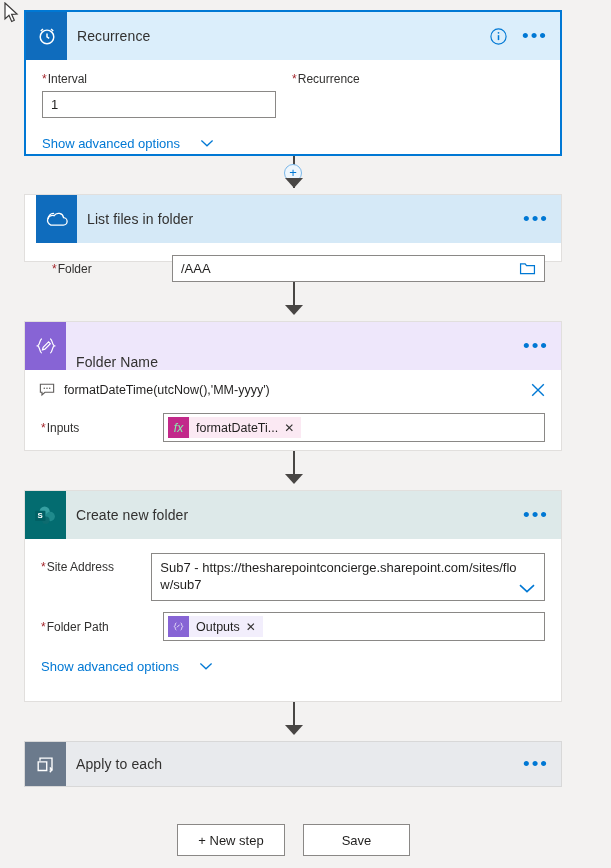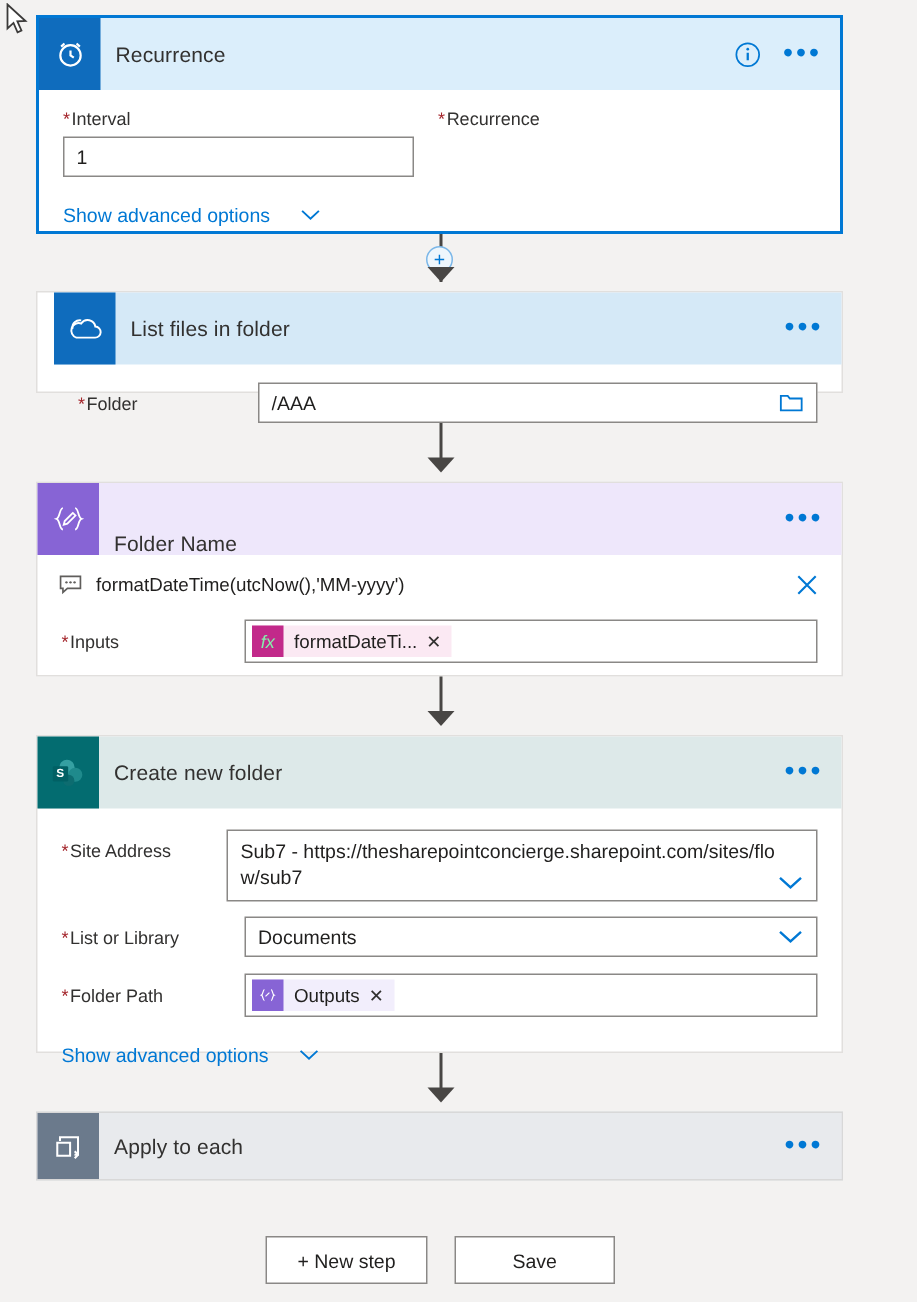--- a/index.html
+++ b/index.html
@@ -322,31 +322,20 @@
         <div class="textbox" style="flex:1 1 auto;height:48px;align-items:flex-start;padding:5px 8px;">
           <span class="val" style="white-space:normal;line-height:17px;word-break:break-all;">Sub7 - https://thesharepointconcierge.sharepoint.com/sites/flow/sub7</span>
           <span class="chev" style="align-self:flex-end;padding-bottom:1px;">
             <svg width="18" height="11" viewBox="0 0 18 11" fill="none" stroke="#0078d4" stroke-width="1.6">
                 <path d="M2 2.2 9 8.6 16 2.2"></path>
               </svg>
           </span>
         </div>
       </div>
 
-      <div style="display:flex;align-items:center;margin-top:10px;">
-        <div class="field-label" style="width:122px;"><span class="req">*</span><span>List or Library</span></div>
-        <div class="textbox" style="flex:1 1 auto;">
-          <span class="val">Documents</span>
-          <span class="chev">
-            <svg width="18" height="11" viewBox="0 0 18 11" fill="none" stroke="#0078d4" stroke-width="1.6">
-                <path d="M2 2.2 9 8.6 16 2.2"></path>
-              </svg>
-          </span>
-        </div>
-      </div>
 
       <div style="display:flex;align-items:center;margin-top:11px;">
         <div class="field-label" style="width:122px;"><span class="req">*</span><span>Folder Path</span></div>
         <div class="textbox" style="flex:1 1 auto;height:29px;padding:0 4px;">
           <span class="token purple">
             <span class="badge compose">
               <svg width="13" height="11" viewBox="0 0 26 20" fill="none" stroke="#ffffff" stroke-width="1.6">
                 <path d="M8.6 2.6C6.4 2.6 7 9 4.6 9.9c2.4.9 1.8 7.3 4 7.3"></path>
                 <path d="M17.4 2.6c2.2 0 1.6 6.4 4 7.3-2.4.9-1.8 7.3-4 7.3"></path>
                 <path d="M15.2 6.4 10 11.6"></path>

